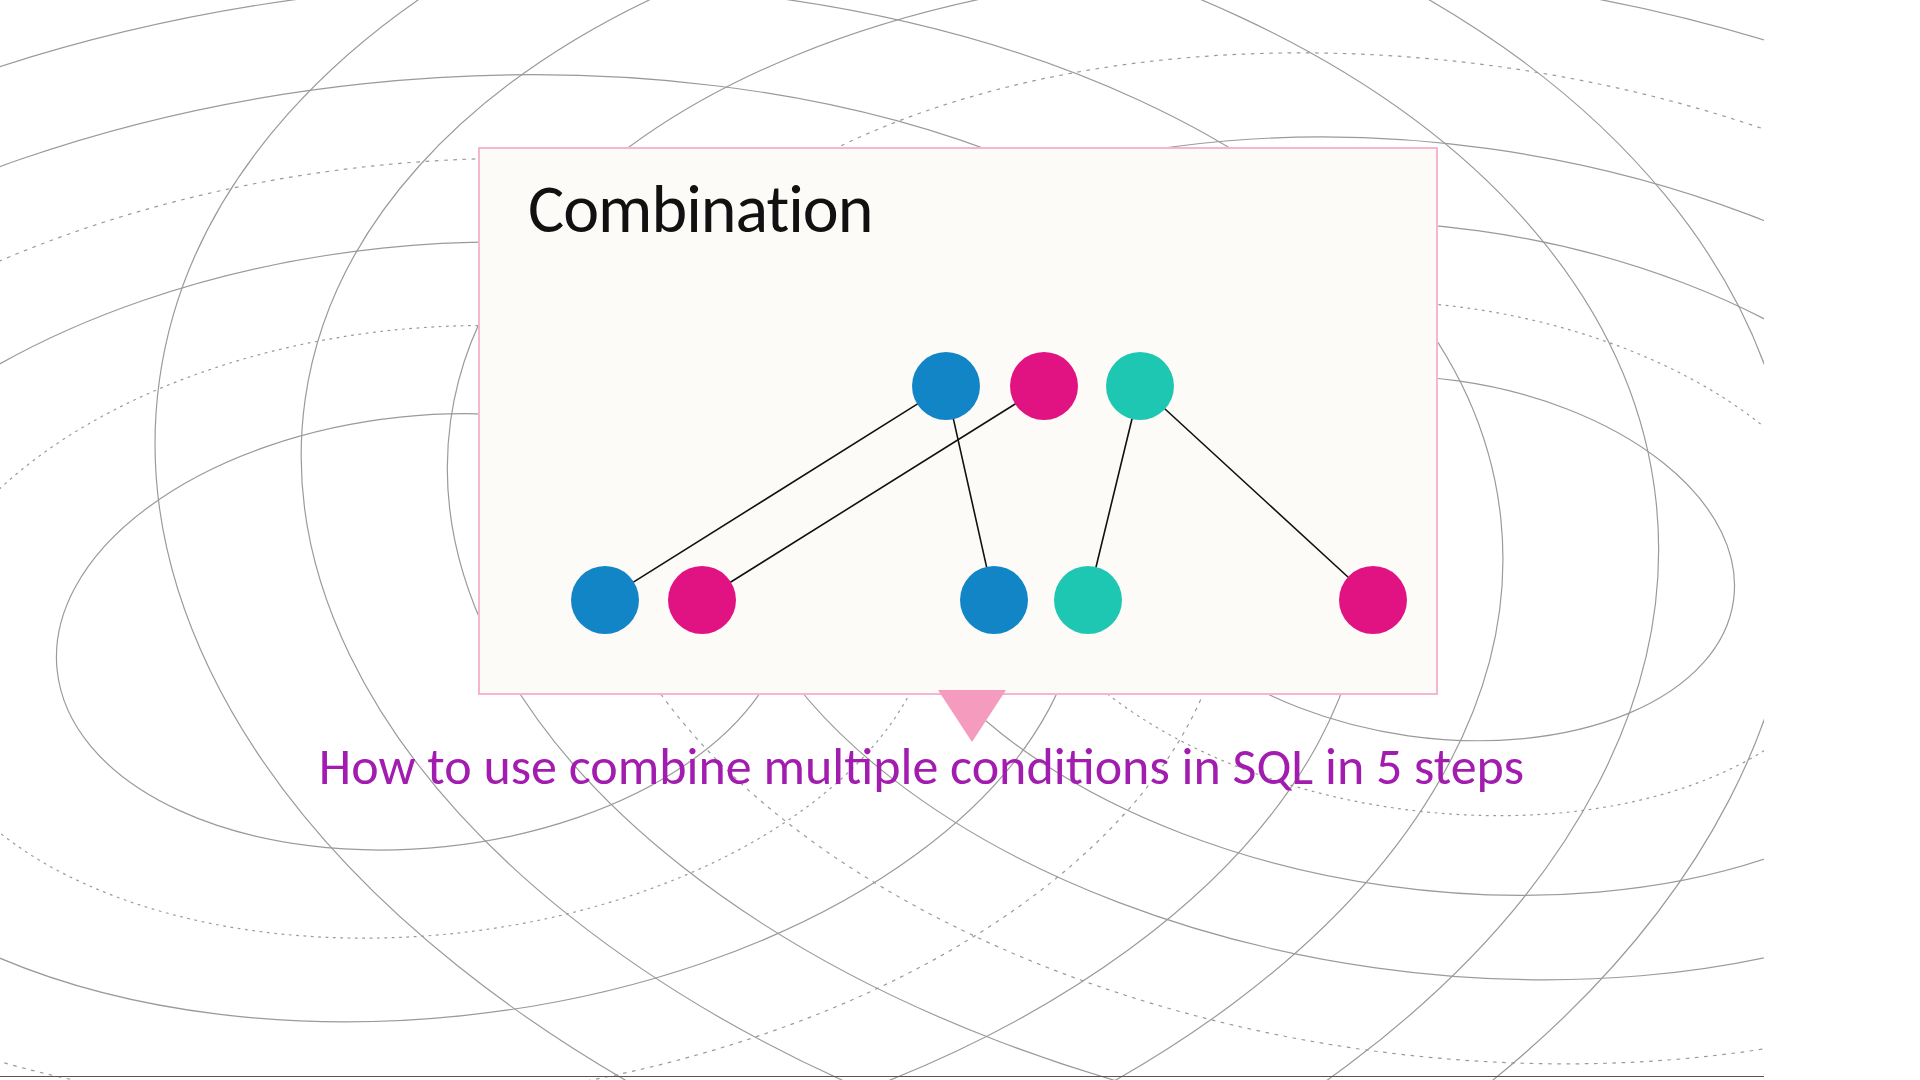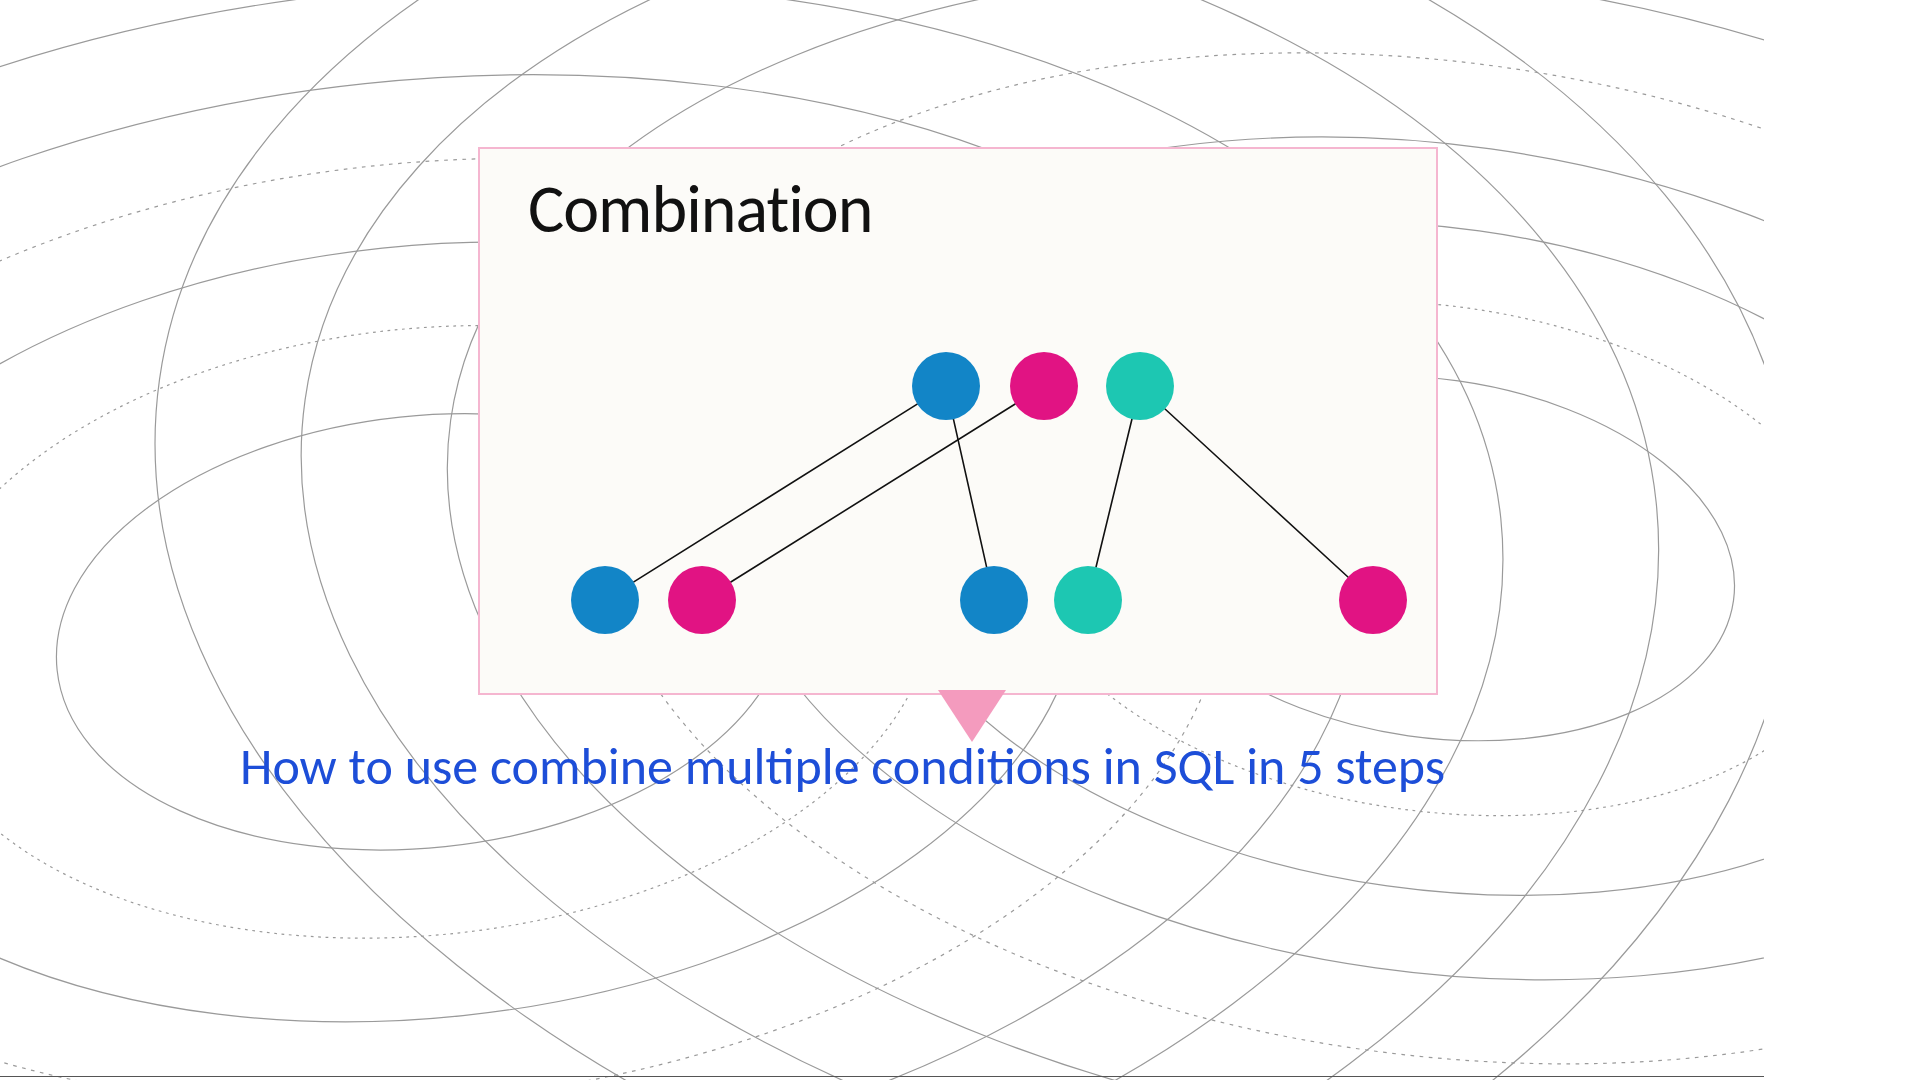--- a/index.html
+++ b/index.html
@@ -72,24 +72,24 @@
     height: 0;
     border-left: 34px solid transparent;
     border-right: 34px solid transparent;
     border-top: 52px solid #f49bbe;
   }
   .subtitle {
     position: absolute;
     left: 0;
     right: 0;
     top: 734px;
-    text-align: left;
+    text-align: right;
     font-size: 52px;
     font-weight: 400;
-    color: #1d4ed8;
+    color: #a21caf;
     line-height: 1.25;
     padding: 0 240px;
   }
   .hr-bottom {
     position: absolute;
     left: 0;
     right: 0;
     bottom: 3px;
     height: 0;
     border-bottom: 1.4px solid #555;

